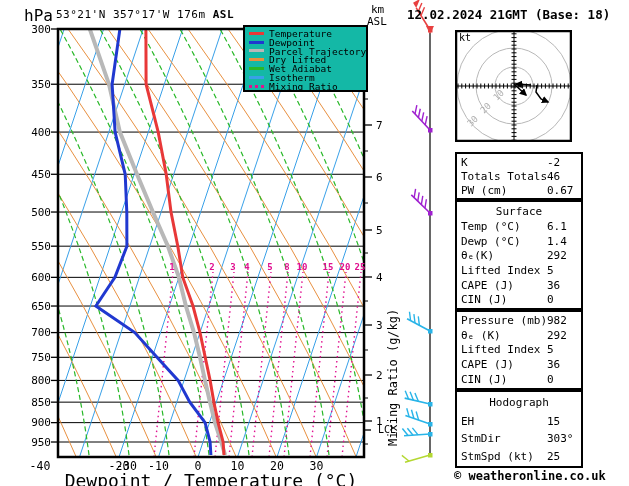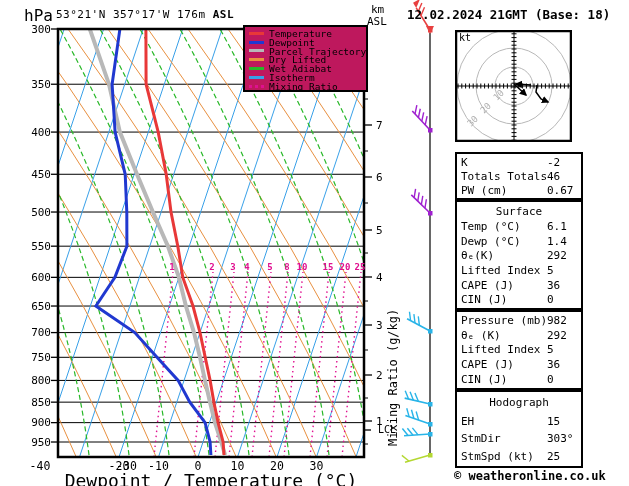--- a/index.html
+++ b/index.html
@@ -15,21 +15,21 @@
   .asl{left:367px;top:15px;font-size:11px;}
   .plabel{width:34px;text-align:right;font-size:11px;line-height:11px;}
   .tlabel{width:34px;text-align:center;font-size:11.5px;line-height:11px;}
   .kmlabel{width:16px;font-size:11px;line-height:11px;}
   .xaxis{left:58px;top:470px;width:306px;text-align:center;font-size:18px;white-space:pre;}
   .mixaxis{left:386px;top:222px;height:224px;writing-mode:vertical-rl;transform:rotate(180deg);
            font-size:12px;letter-spacing:0;}
   .mixlabel{font-size:9px;font-weight:700;width:18px;text-align:center;line-height:9px;}
   .lcl{left:378px;top:424px;font-size:10px;}
   .kt{left:459px;top:32px;font-size:10px;}
-  .legend{left:243px;top:25px;width:125px;height:67px;border:2px solid #000;background:#be185d;
+  .legend{left:243px;top:25px;width:125px;height:67px;border:2px solid #000;background:#14b8a6;
           box-sizing:border-box;padding:2px 0 0 4px;z-index:5;}
   .legrow{display:flex;align-items:center;height:8.8px;}
   .legswatch{width:15px;height:0;border-top:3px solid #000;margin-right:5px;flex:none;}
   .legswatch.dotted{border-top-style:dotted;border-top-width:3px;}
   .leglabel{font-size:9.5px;line-height:9px;white-space:pre;}
   .panel{position:absolute;left:455px;width:128px;border:2px solid #000;background:#fff;
          box-sizing:border-box;display:flex;flex-direction:column;justify-content:space-around;
          padding:1px 4px;}
   .prow{position:relative;font-size:11px;line-height:11px;white-space:pre;}
   .prow .val{position:absolute;left:86px;top:0;}

